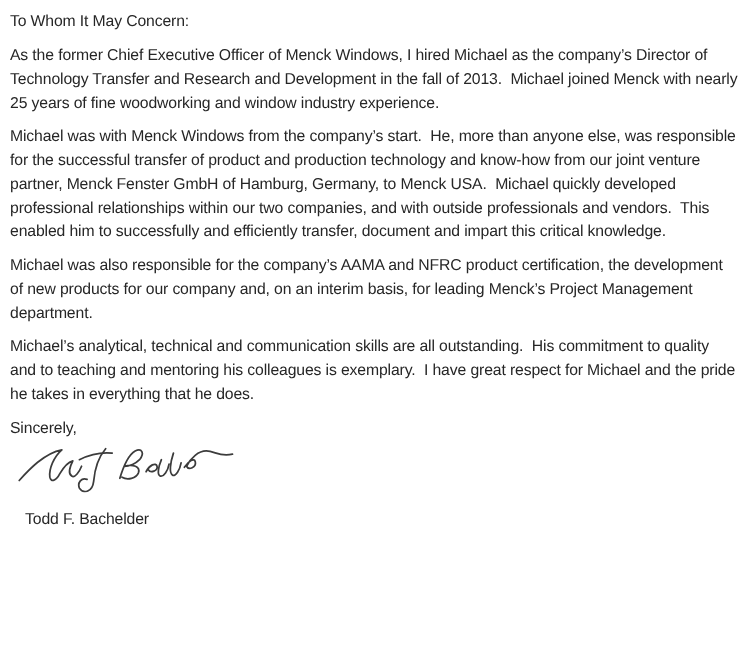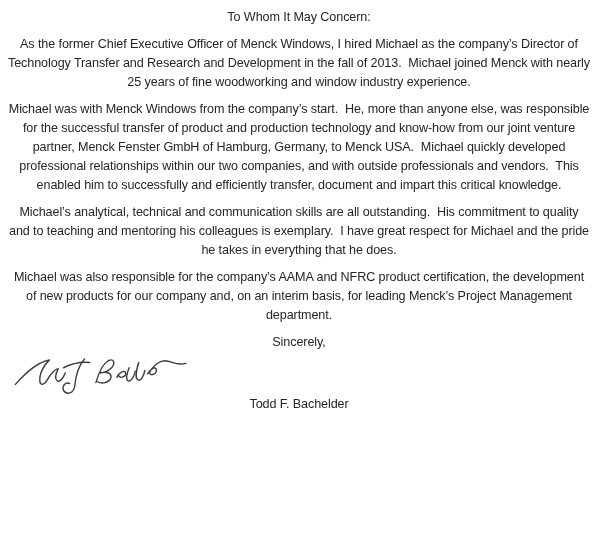--- a/index.html
+++ b/index.html
@@ -13,51 +13,50 @@
     height: 533px;
     box-sizing: border-box;
     background: #ffffff;
     padding: 8px 10px 0 8px;
     font-family: "Liberation Sans", "DejaVu Sans", sans-serif;
     font-size: 12.6px;
     letter-spacing: -0.1px;
     line-height: 19px;
     color: #262626;
     overflow: hidden;
-    text-align: center;
   }
   .page p {
     margin: 0 0 8px 0;
     white-space: pre-wrap;
   }
   .sig-block {
     margin-top: -8px;
     margin-left: -6px;
     height: 42px;
   }
   .sig-block svg {
     display: block;
     height: 42px;
     width: 200px;
   }
   .addr-line {
-    margin: 1px !important;
+    margin: 12px !important;
   }
 </style>
 </head>
 <body>
 
 <div class="page">
 
   <p>To Whom It May Concern:</p>
 
   <p>As the former Chief Executive Officer of Menck Windows, I hired Michael as the company’s Director of Technology Transfer and Research and Development in the fall of 2013.  Michael joined Menck with nearly 25 years of fine woodworking and window industry experience.</p>
   <p>Michael was with Menck Windows from the company’s start.  He, more than anyone else, was responsible for the successful transfer of product and production technology and know-how from our joint venture partner, Menck Fenster GmbH of Hamburg, Germany, to Menck USA.  Michael quickly developed professional relationships within our two companies, and with outside professionals and vendors.  This enabled him to successfully and efficiently transfer, document and impart this critical knowledge.</p>
+  <p>Michael was also responsible for the company’s AAMA and NFRC product certification, the development of new products for our company and, on an interim basis, for leading Menck’s Project Management department.</p>
   <p>Michael’s analytical, technical and communication skills are all outstanding.  His commitment to quality and to teaching and mentoring his colleagues is exemplary.  I have great respect for Michael and the pride he takes in everything that he does.</p>
-  <p>Michael was also responsible for the company’s AAMA and NFRC product certification, the development of new products for our company and, on an interim basis, for leading Menck’s Project Management department.</p>
 
   <p>Sincerely,</p>
 
   <div class="sig-block">
     <svg viewBox="0 0 200 48" xmlns="http://www.w3.org/2000/svg" fill="none" stroke="#3c3c3c" stroke-width="1.6" stroke-linecap="round" stroke-linejoin="round">
 
       <path d="M1 37 C 10 27, 24 12, 40 9 C 33 15, 28 26, 29 34 C 30 39, 35 37, 38 31 C 42 24, 46 20, 50 19 C 47 25, 46 31, 49 33 C 52 35, 56 29, 58 24"></path>
 
       <path d="M80 8 C 74 15, 70 27, 69 38 C 68 47, 60 50, 56 44 C 54 39, 58 34, 63 36"></path>
       <path d="M56 18 C 66 13, 76 11, 86 12"></path>

